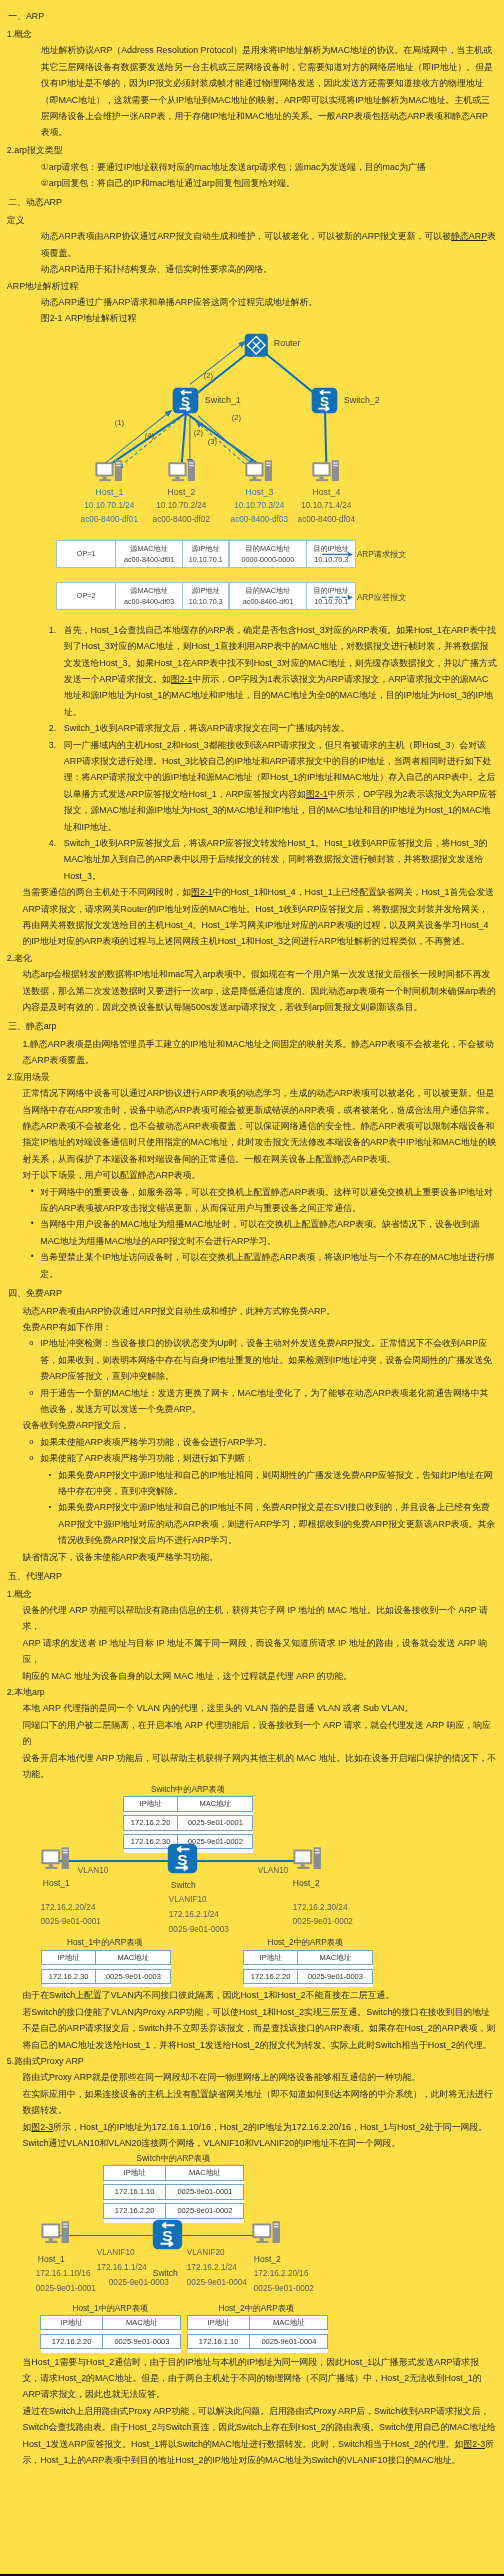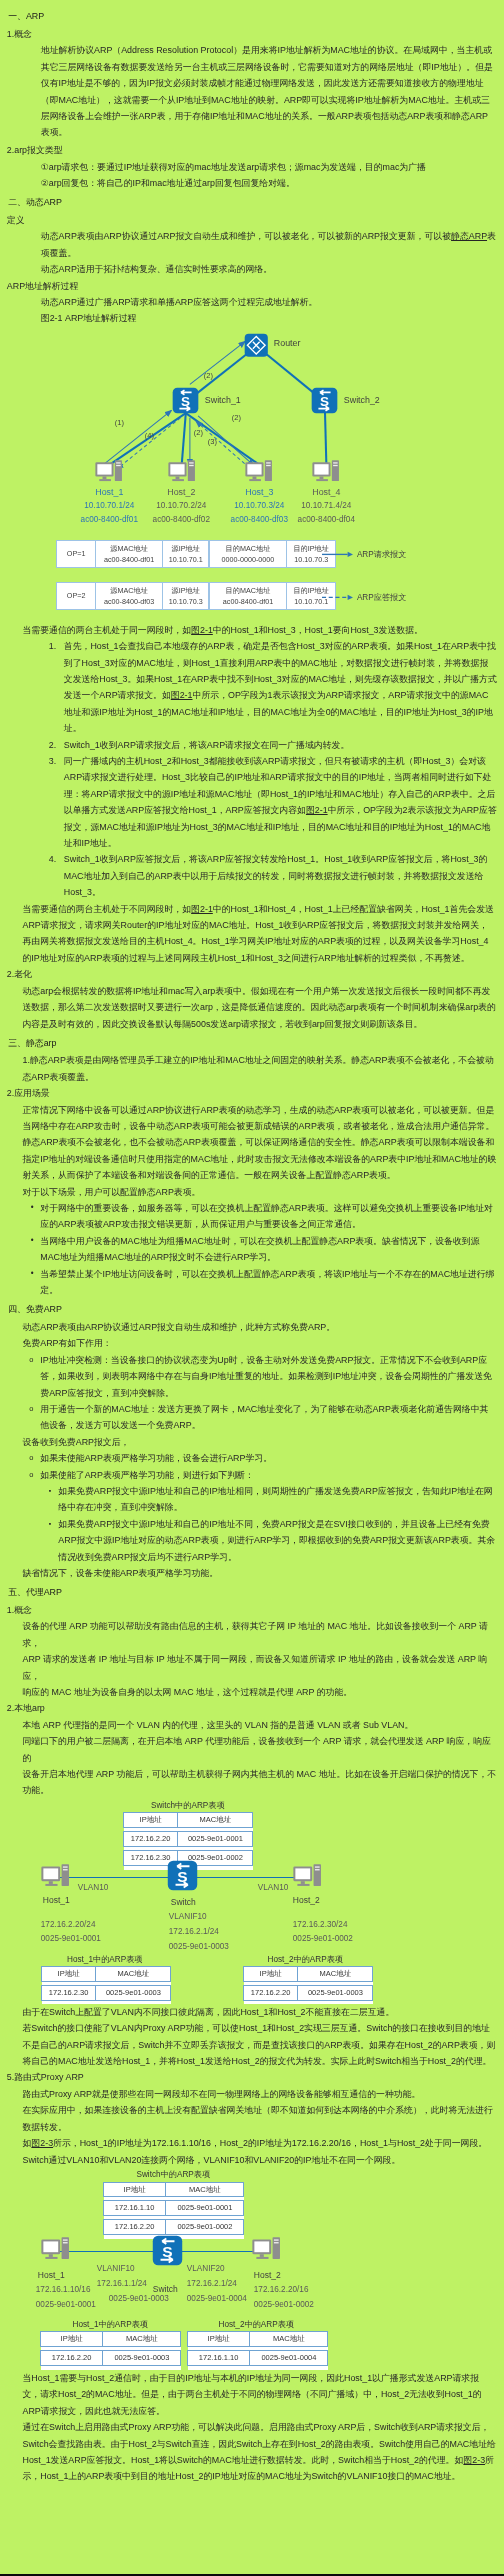--- a/index.html
+++ b/index.html
@@ -1,17 +1,17 @@
 <!DOCTYPE html>
 <html style="font-size:11px"><head>
 <meta charset="utf-8">
 <style>
   html,body{margin:0;padding:0;background:#fff;}
   body{width:505px;font-family:"Liberation Sans","DejaVu Sans",sans-serif;color:#262626;}
-  .page{width:505px;min-height:2576px;box-sizing:border-box;padding:5.5px 8.2px 4.1px 6.8px;border-bottom:2px solid #0a0a0a;background:#bef264;}
+  .page{width:505px;min-height:2576px;box-sizing:border-box;padding:5.5px 8.2px 4.1px 6.8px;border-bottom:2px solid #0a0a0a;background:#fde047;}
   .h0{font-size:8.9px;line-height:16.4px;margin:2.7px 0 1.4px 1.4px;color:#1a1a1a;}
   .ind1{margin-left:11px;}
   .ind2{margin-left:34px;}
   .indm{margin-left:15.7px;}
   p,.h1,.h2{font-size:8.9px;line-height:16.4px;margin:0;color:#262626;}
   .gap{margin-bottom:1.4px;}
   .u{text-decoration:underline;}
   .step{display:flex;margin-left:42px;font-size:8.9px;line-height:16.4px;}
   .step .num{flex:0 0 15px;}
   .li{display:flex;font-size:8.9px;line-height:16.4px;}
@@ -22,21 +22,21 @@
   
   .figwrap{position:relative;width:505px;overflow:hidden;}
   .icon{position:absolute;}
   .nlabel{position:absolute;font-size:8.9px;color:#404040;white-space:nowrap;}
   .al{position:absolute;font-size:7.5px;color:#404040;white-space:nowrap;}
   .hostlbl{position:absolute;width:79px;text-align:center;font-size:8.2px;line-height:14.3px;color:#595959;white-space:nowrap;}
   .hostlbl .hn{font-size:8.9px;}
   .hostlbl.blue, .hostlbl.blue .hn{color:#2e75b6;}
   .pkt{position:absolute;display:flex;font-size:7.2px;color:#404040;text-align:center;}
   .pcell{border:0.7px solid #9dc3e6;margin-left:-0.7px;background:#fff;padding:2px 2.7px;}
-  .pop{display:flex;align-items:center;justify-content:center;width:22px;padding:2px 8px;}
+  .pop{display:flex;align-items:center;justify-content:center;width:22px;padding:2px 18px;}
   .ph,.pv{line-height:11px;white-space:nowrap;}
   .pw1{width:60px;} .pw2{width:40px;} .pw3{width:71px;} .pw4{width:42px;}
   .plegend{position:absolute;display:flex;align-items:center;gap:4.1px;font-size:8.2px;color:#404040;white-space:nowrap;}
   .ttitle{position:absolute;text-align:center;font-size:8.2px;color:#333;white-space:nowrap;}
   .atable{position:absolute;font-size:7.5px;color:#333;background:#fff;}
   .atr{display:flex;}
   .atd{border:0.7px solid #6fa3d2;margin:-0.7px 0 4px -0.7px;text-align:center;line-height:13.6px;height:13.6px;white-space:nowrap;box-sizing:content-box;}
   .aw1{width:53px;} .aw2{width:74px;} .bw1{width:61px;} .bw2{width:77px;}
   .hline{position:absolute;height:1.4px;background:#1071b8;}
   .slabel{position:absolute;font-size:8.2px;color:#595959;white-space:nowrap;line-height:12.3px;}
@@ -213,21 +213,20 @@
     </div>
     <div class="plegend" style="left:315px;top:265px">
       <svg width="31" height="6.8" viewBox="0 0 46 10">
           <line x1="0" y1="5" x2="38" y2="5" stroke="#2e75b6" stroke-width="2" stroke-dasharray="6 4"></line>
           <path d="M38 1 L46 5 L38 9 Z" fill="#2e75b6"></path>
         </svg>
       <span>ARP应答报文</span>
     </div>
   </div>
 
-  <p class="indm"><span>当需要通信的两台主机处于同一网段时，如</span><span class="u">图2-1</span><span>中的Host_1和Host_3，Host_1要向Host_3发送数据。</span></p>
 
   <div class="step">
       <span class="num">1.</span>
       <span class="litext"><span>首先，Host_1会查找自己本地缓存的ARP表，确定是否包含Host_3对应的ARP表项。如果Host_1在ARP表中找到了Host_3对应的MAC地址，则Host_1直接利用ARP表中的MAC地址，对数据报文进行帧封装，并将数据报文发送给Host_3。如果Host_1在ARP表中找不到Host_3对应的MAC地址，则先缓存该数据报文，并以广播方式发送一个ARP请求报文。如</span><span class="u">图2-1</span><span>中所示，OP字段为1表示该报文为ARP请求报文，ARP请求报文中的源MAC地址和源IP地址为Host_1的MAC地址和IP地址，目的MAC地址为全0的MAC地址，目的IP地址为Host_3的IP地址。</span></span>
     </div>
   <div class="step">
       <span class="num">2.</span>
       <span class="litext"><span>Switch_1收到ARP请求报文后，将该ARP请求报文在同一广播域内转发。</span><span></span><span></span></span>
     </div>
   <div class="step">

